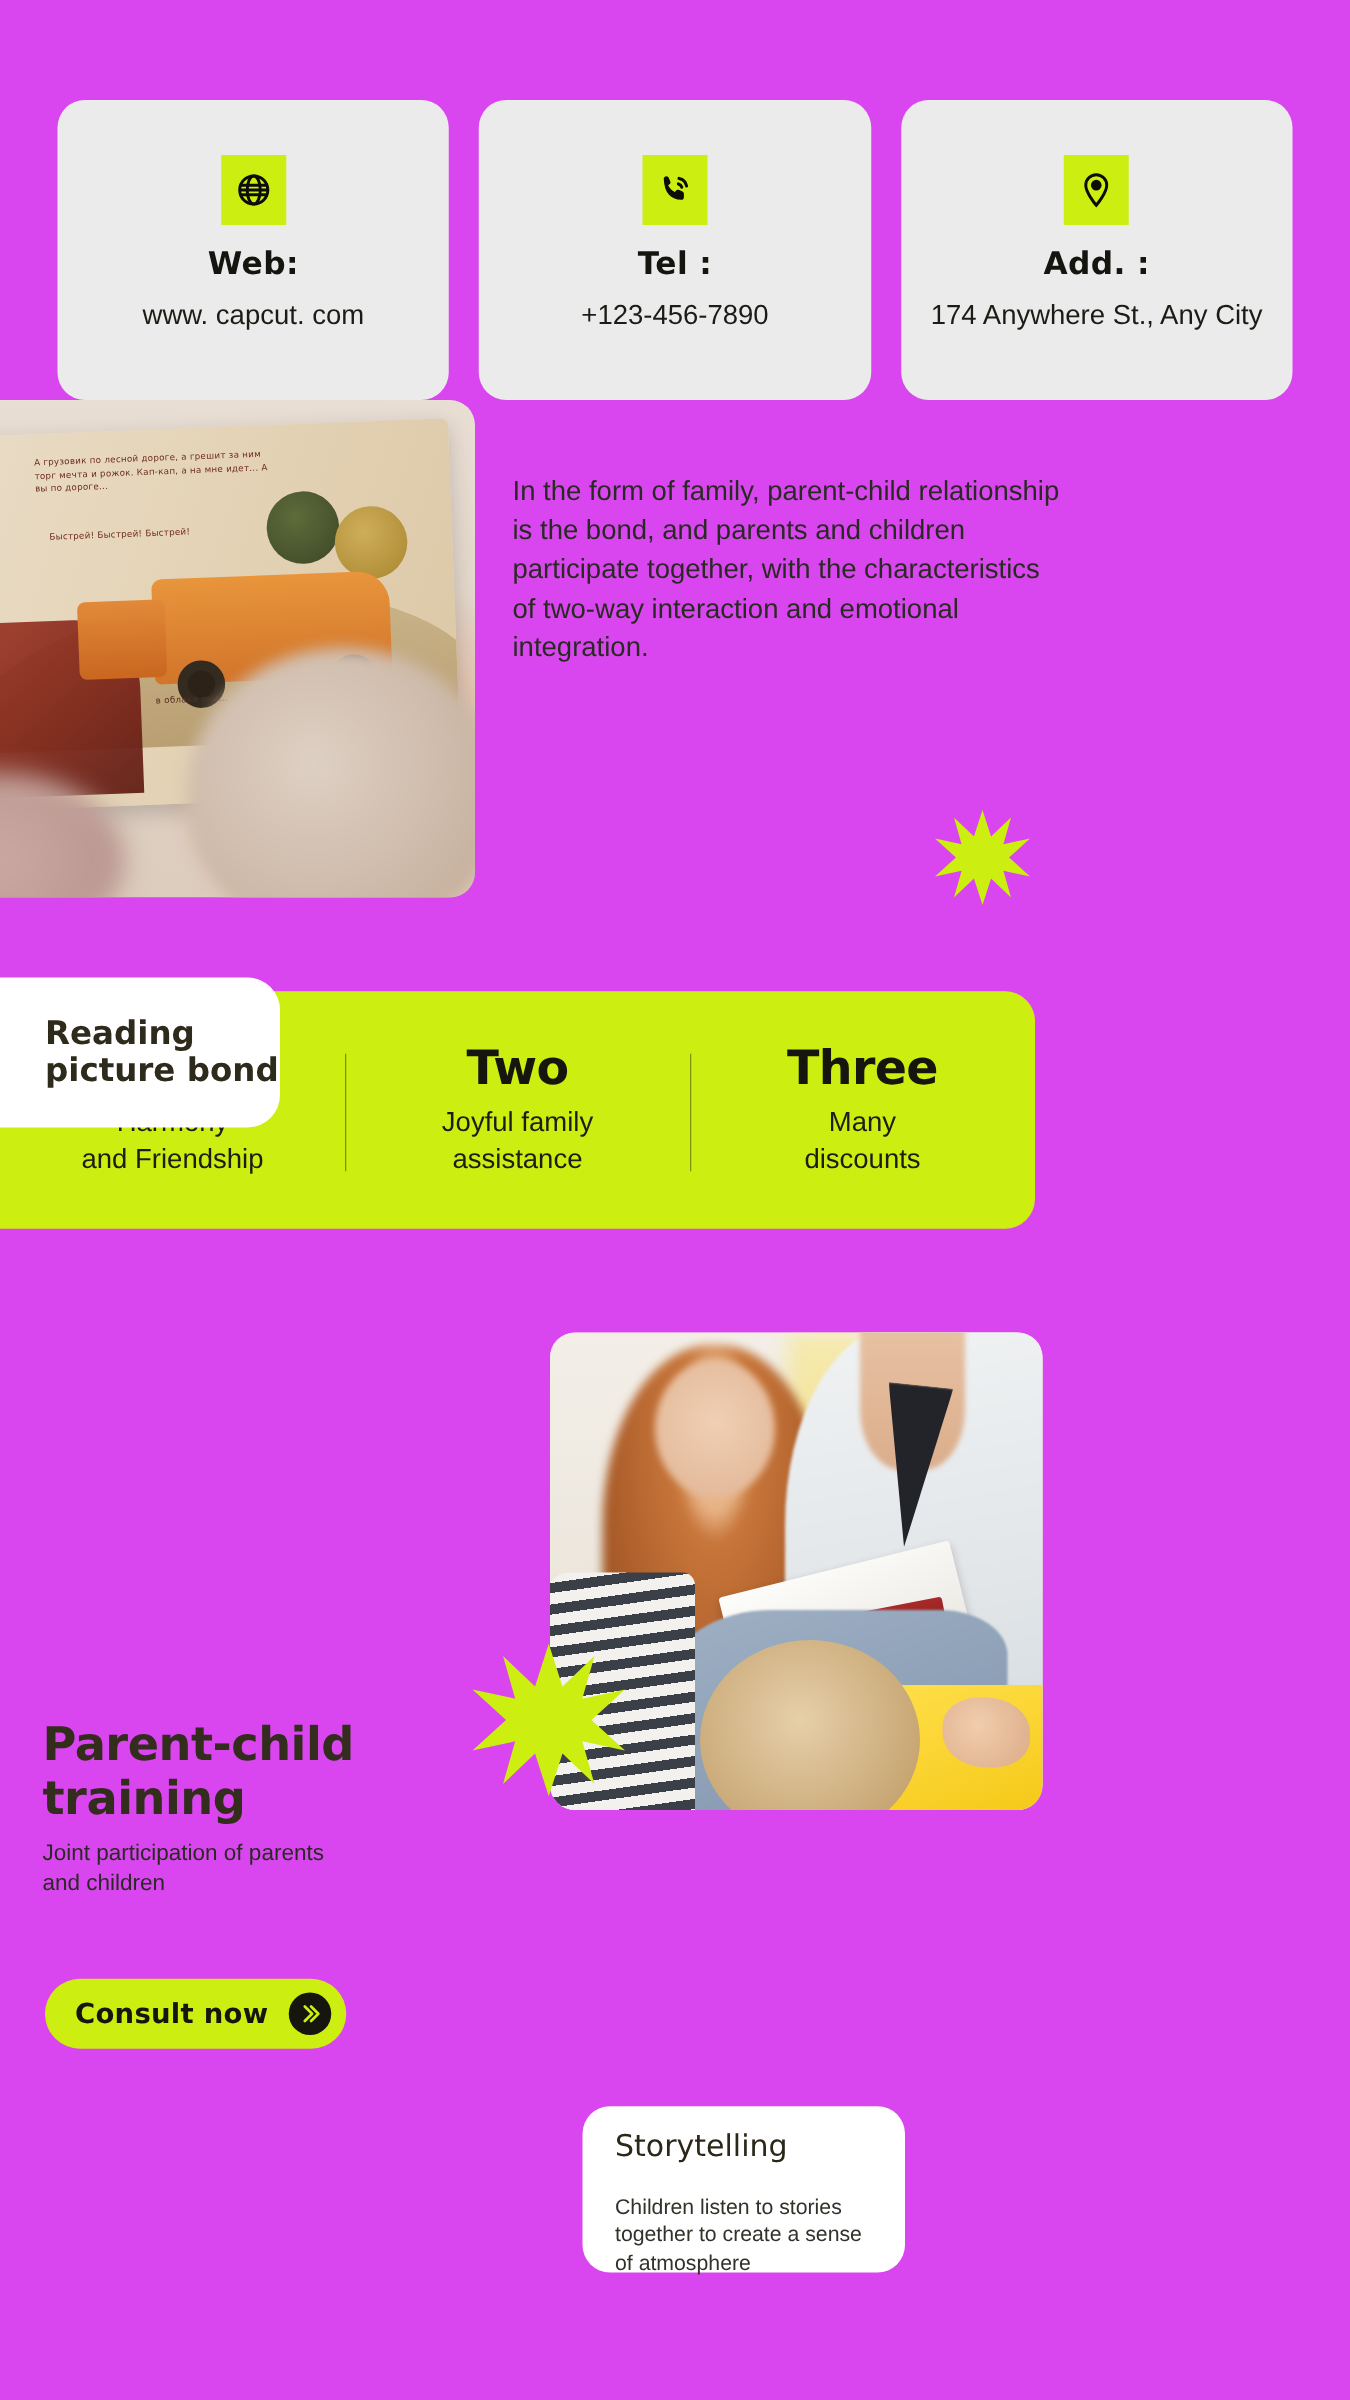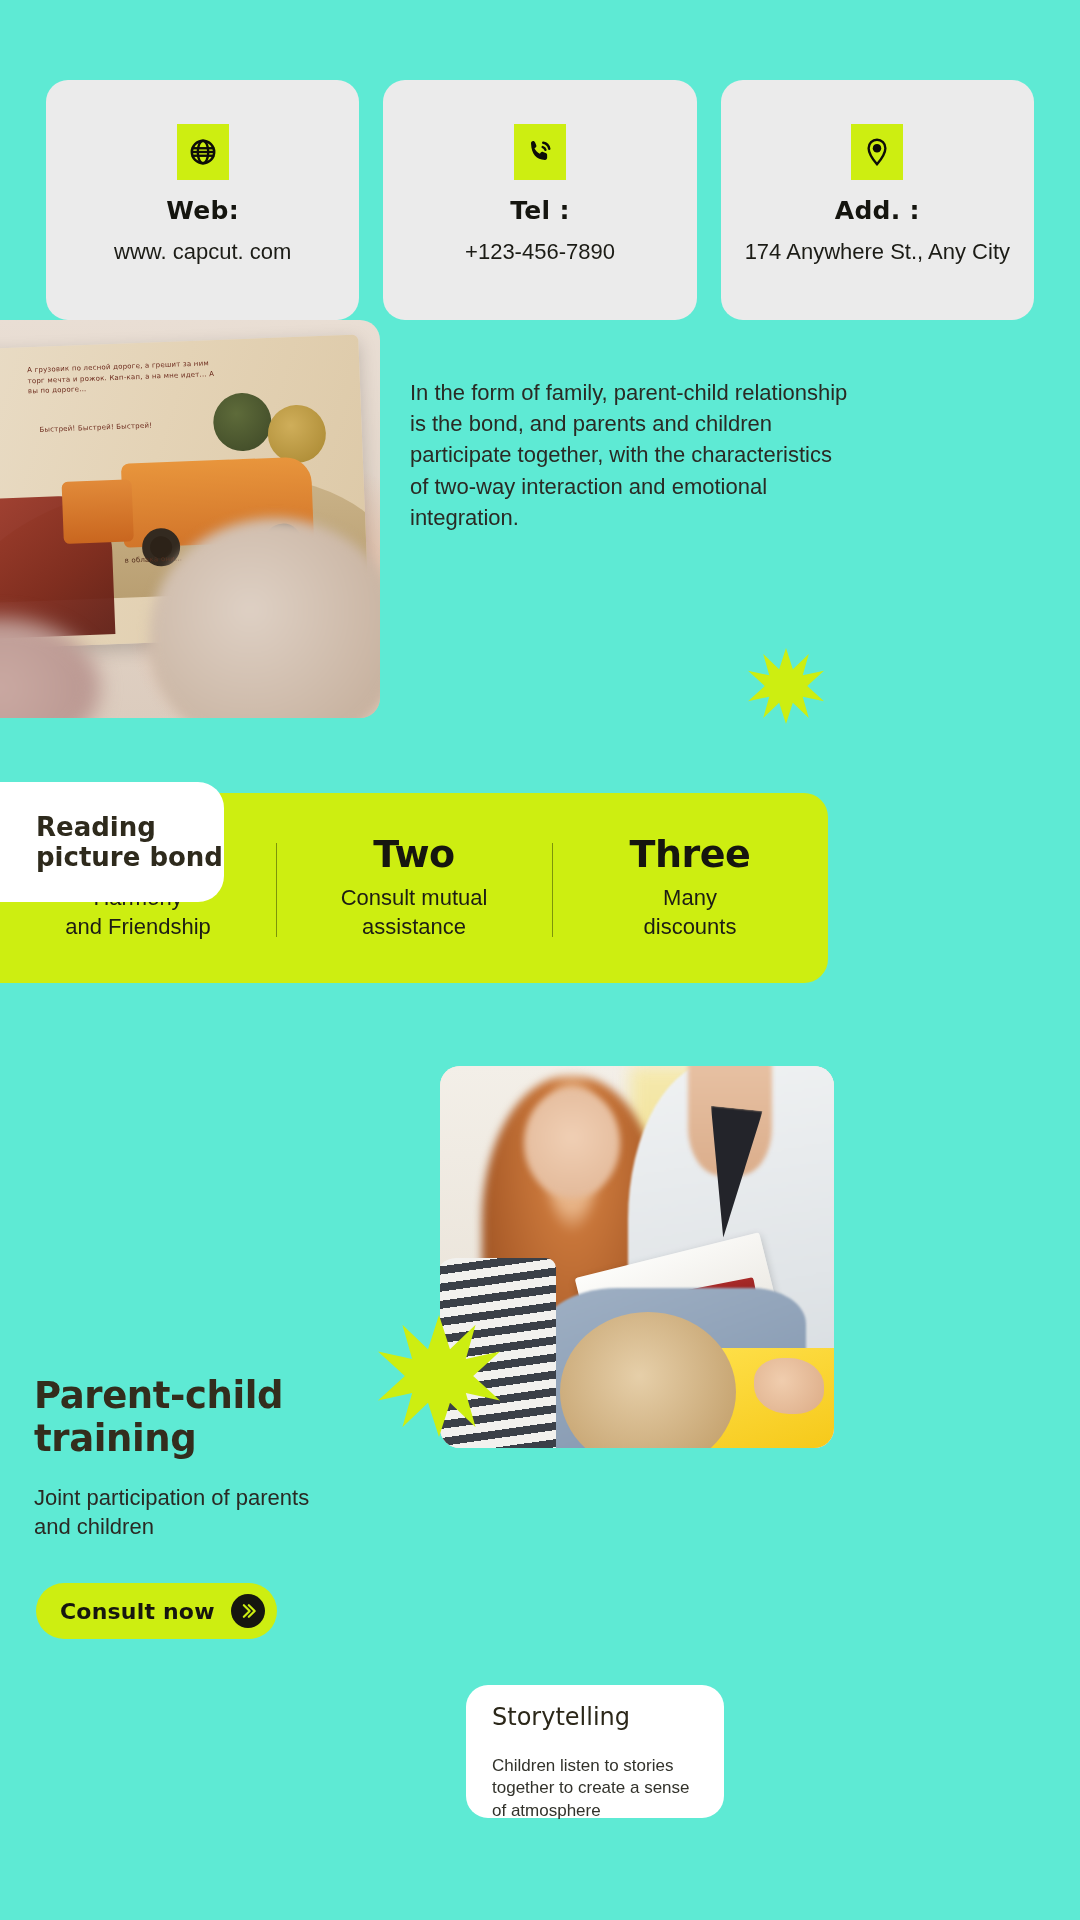--- a/index.html
+++ b/index.html
@@ -2,21 +2,21 @@
 <html><head>
 <meta charset="utf-8">
 <style>
   * { box-sizing: border-box; margin: 0; padding: 0; }
   html, body {
     width: 1080px; height: 1920px;
     background: #f4f4f3;
     font-family: "Liberation Sans", sans-serif;
     overflow: hidden;
   }
-  .page { position: relative; width: 1080px; height: 1920px; background: #5eead4; }
+  .page { position: relative; width: 1080px; height: 1920px; background: #d946ef; }
 
   
   .contact-strip {
     position: absolute; left: 46px; top: 80px;
     width: 988px; height: 240px;
     display: flex; gap: 24px;
   }
   .contact-card {
     flex: 1 1 0;
     background: #ebebeb;
@@ -261,21 +261,21 @@
     font-size: 24px; font-weight: 400; color: #2b2719; margin-bottom: 8px;
   }
   .story-body { font-size: 17px; color: #32322b; line-height: 1.32; margin-top: 24px; }
 
   .bottom-text { position: absolute; left: 34px; top: 1375px; width: 390px; }
   .bt-title {
     font-family: "DejaVu Sans", sans-serif;
     font-size: 37px; font-weight: 900; color: #332d1d; line-height: 1.16;
     letter-spacing: -.4px; white-space: pre-line;
   }
-  .bt-sub { margin-top: 22px; font-size: 22px; color: #2a2a24; line-height: 1.32; }
+  .bt-sub { margin-top: 10px; font-size: 18px; color: #2a2a24; line-height: 1.32; }
 
   .cta {
     position: absolute; left: 36px; top: 1583px;
     height: 56px; padding: 0 12px 0 24px;
     background: #cdee11; border-radius: 28px;
     display: inline-flex; align-items: center; gap: 16px;
     border: none; cursor: pointer;
   }
   .cta-label {
     font-family: "DejaVu Sans", sans-serif;
@@ -366,21 +366,21 @@
   </span>
 
   <div class="green-banner">
     <div class="gb-col">
       <div class="gb-num">one</div>
       <div class="gb-desc" style="white-space:pre-line">Harmony
 and Friendship</div>
     </div>
     <div class="gb-col">
       <div class="gb-num">Two</div>
-      <div class="gb-desc" style="white-space:pre-line">Consult mutual
+      <div class="gb-desc" style="white-space:pre-line">Joyful family
 assistance</div>
     </div>
     <div class="gb-col">
       <div class="gb-num">Three</div>
       <div class="gb-desc" style="white-space:pre-line">Many
 discounts</div>
     </div>
   </div>
 
   <div class="bottom-text">

